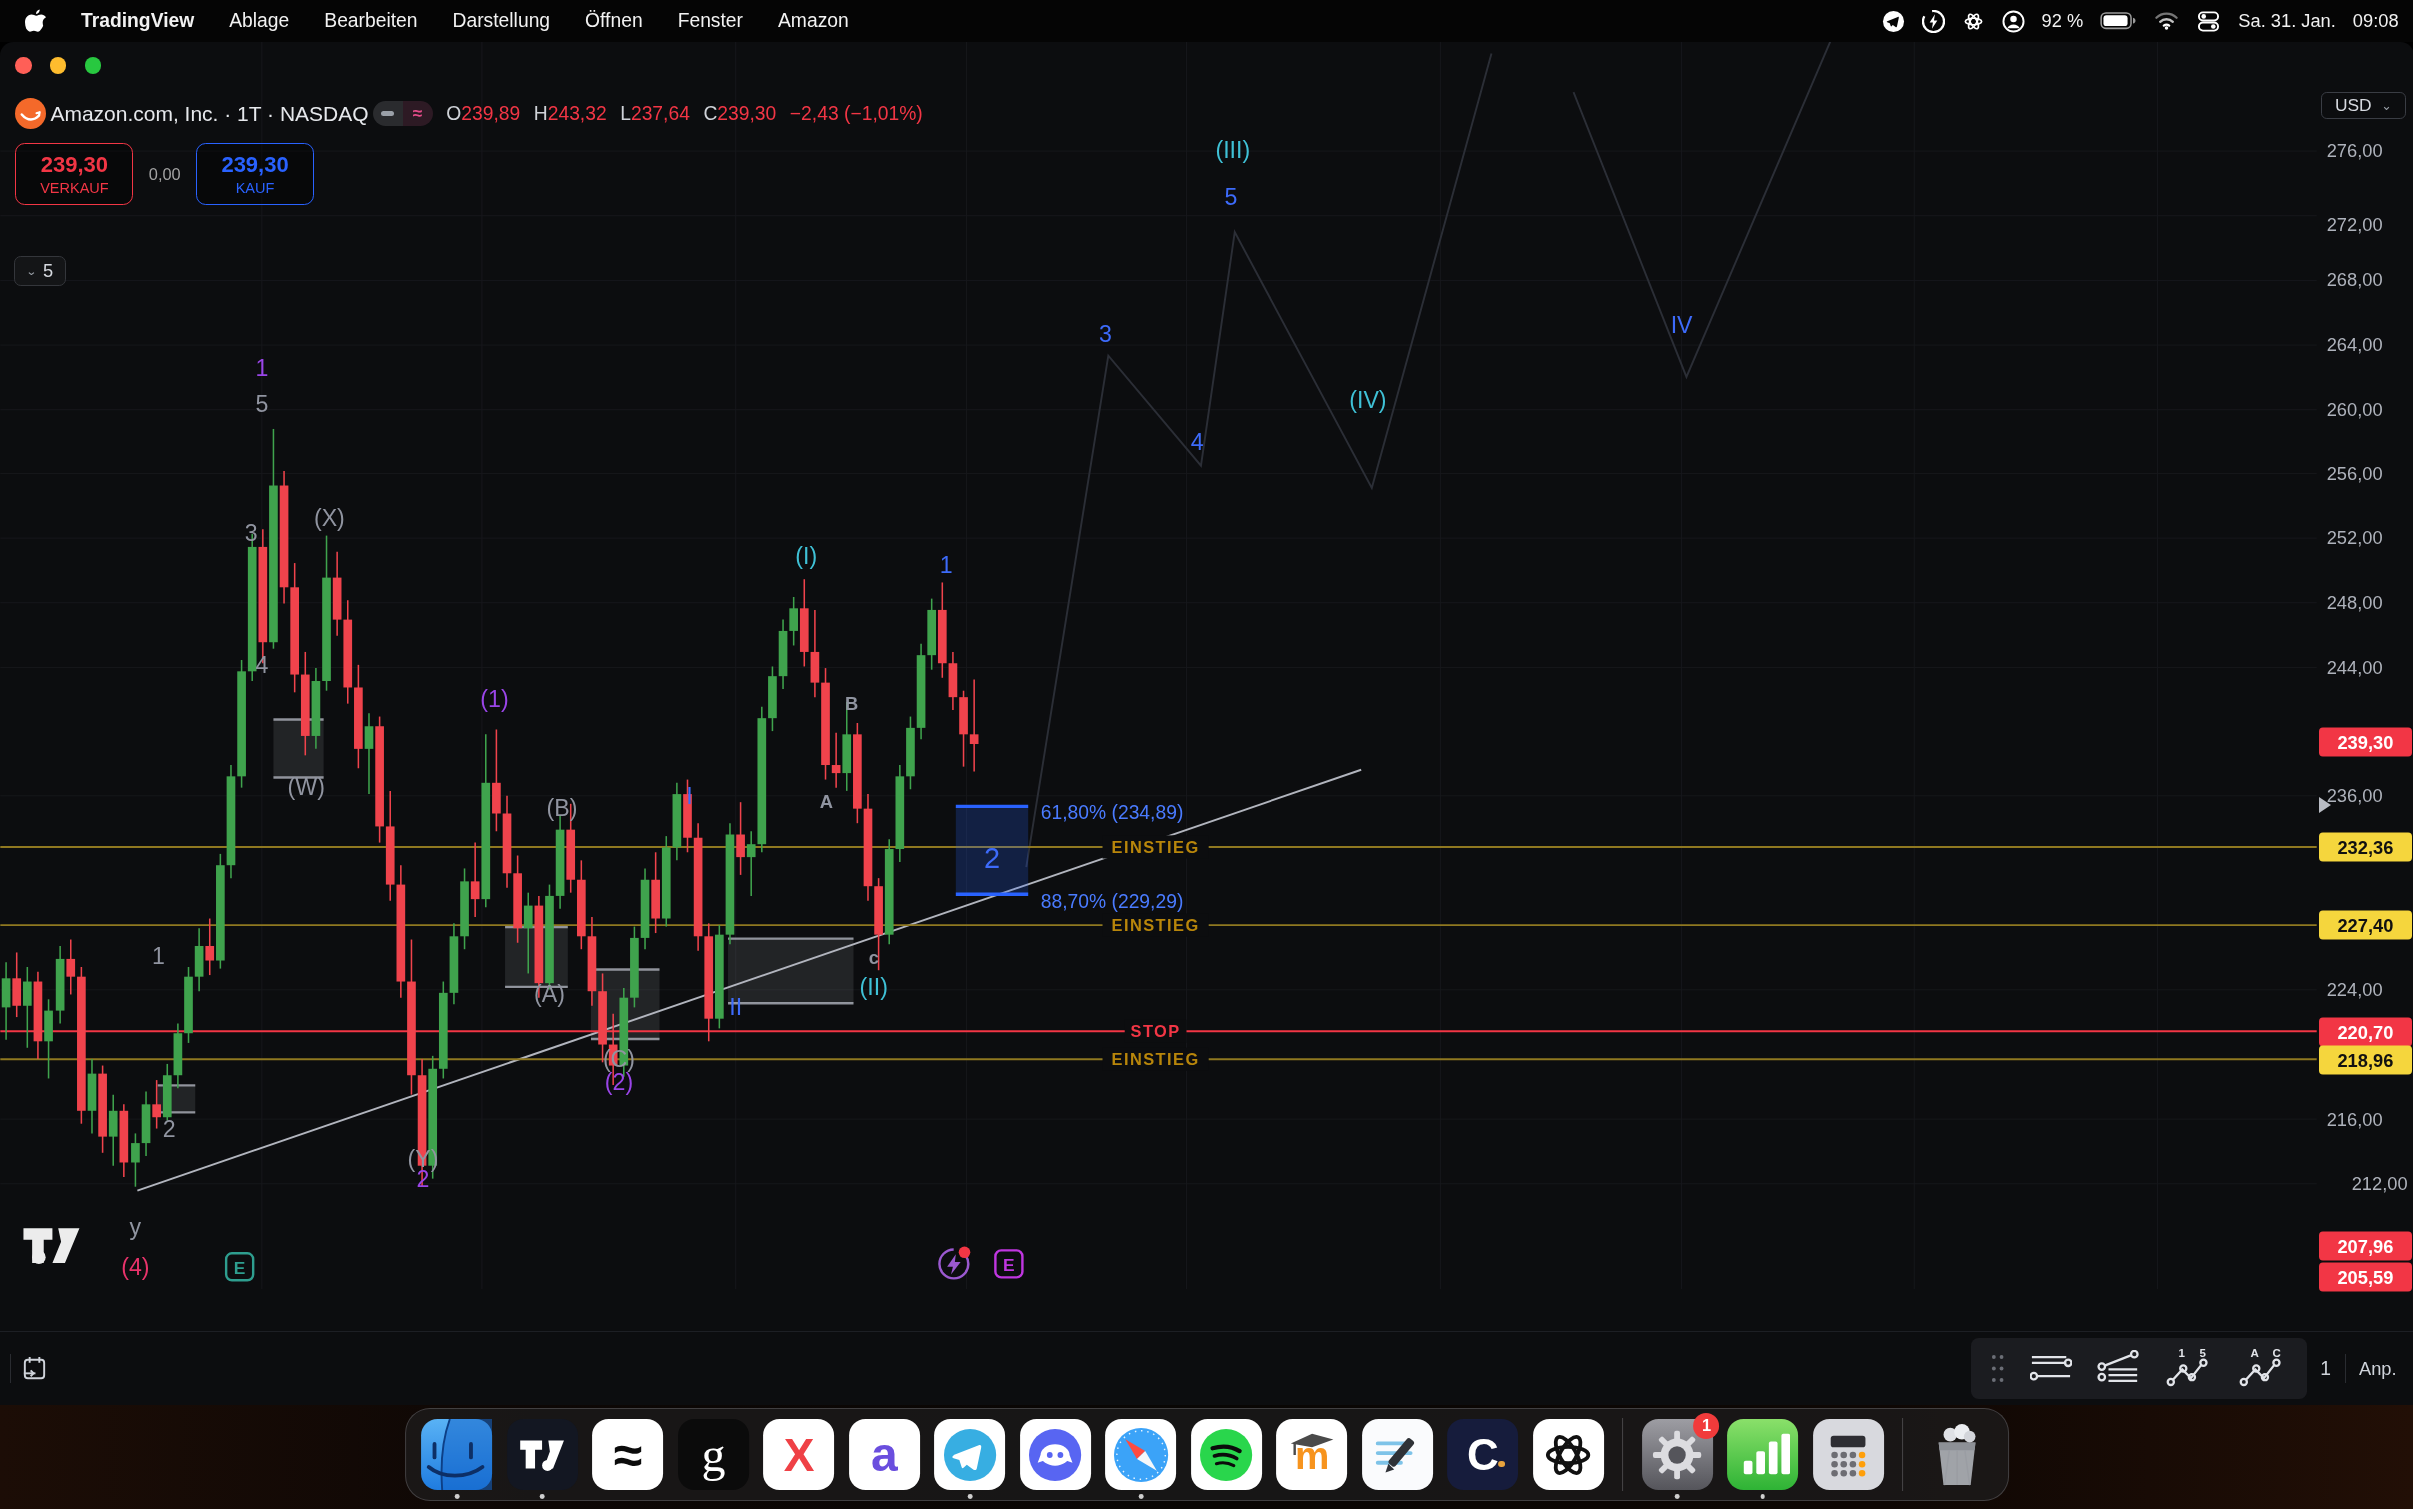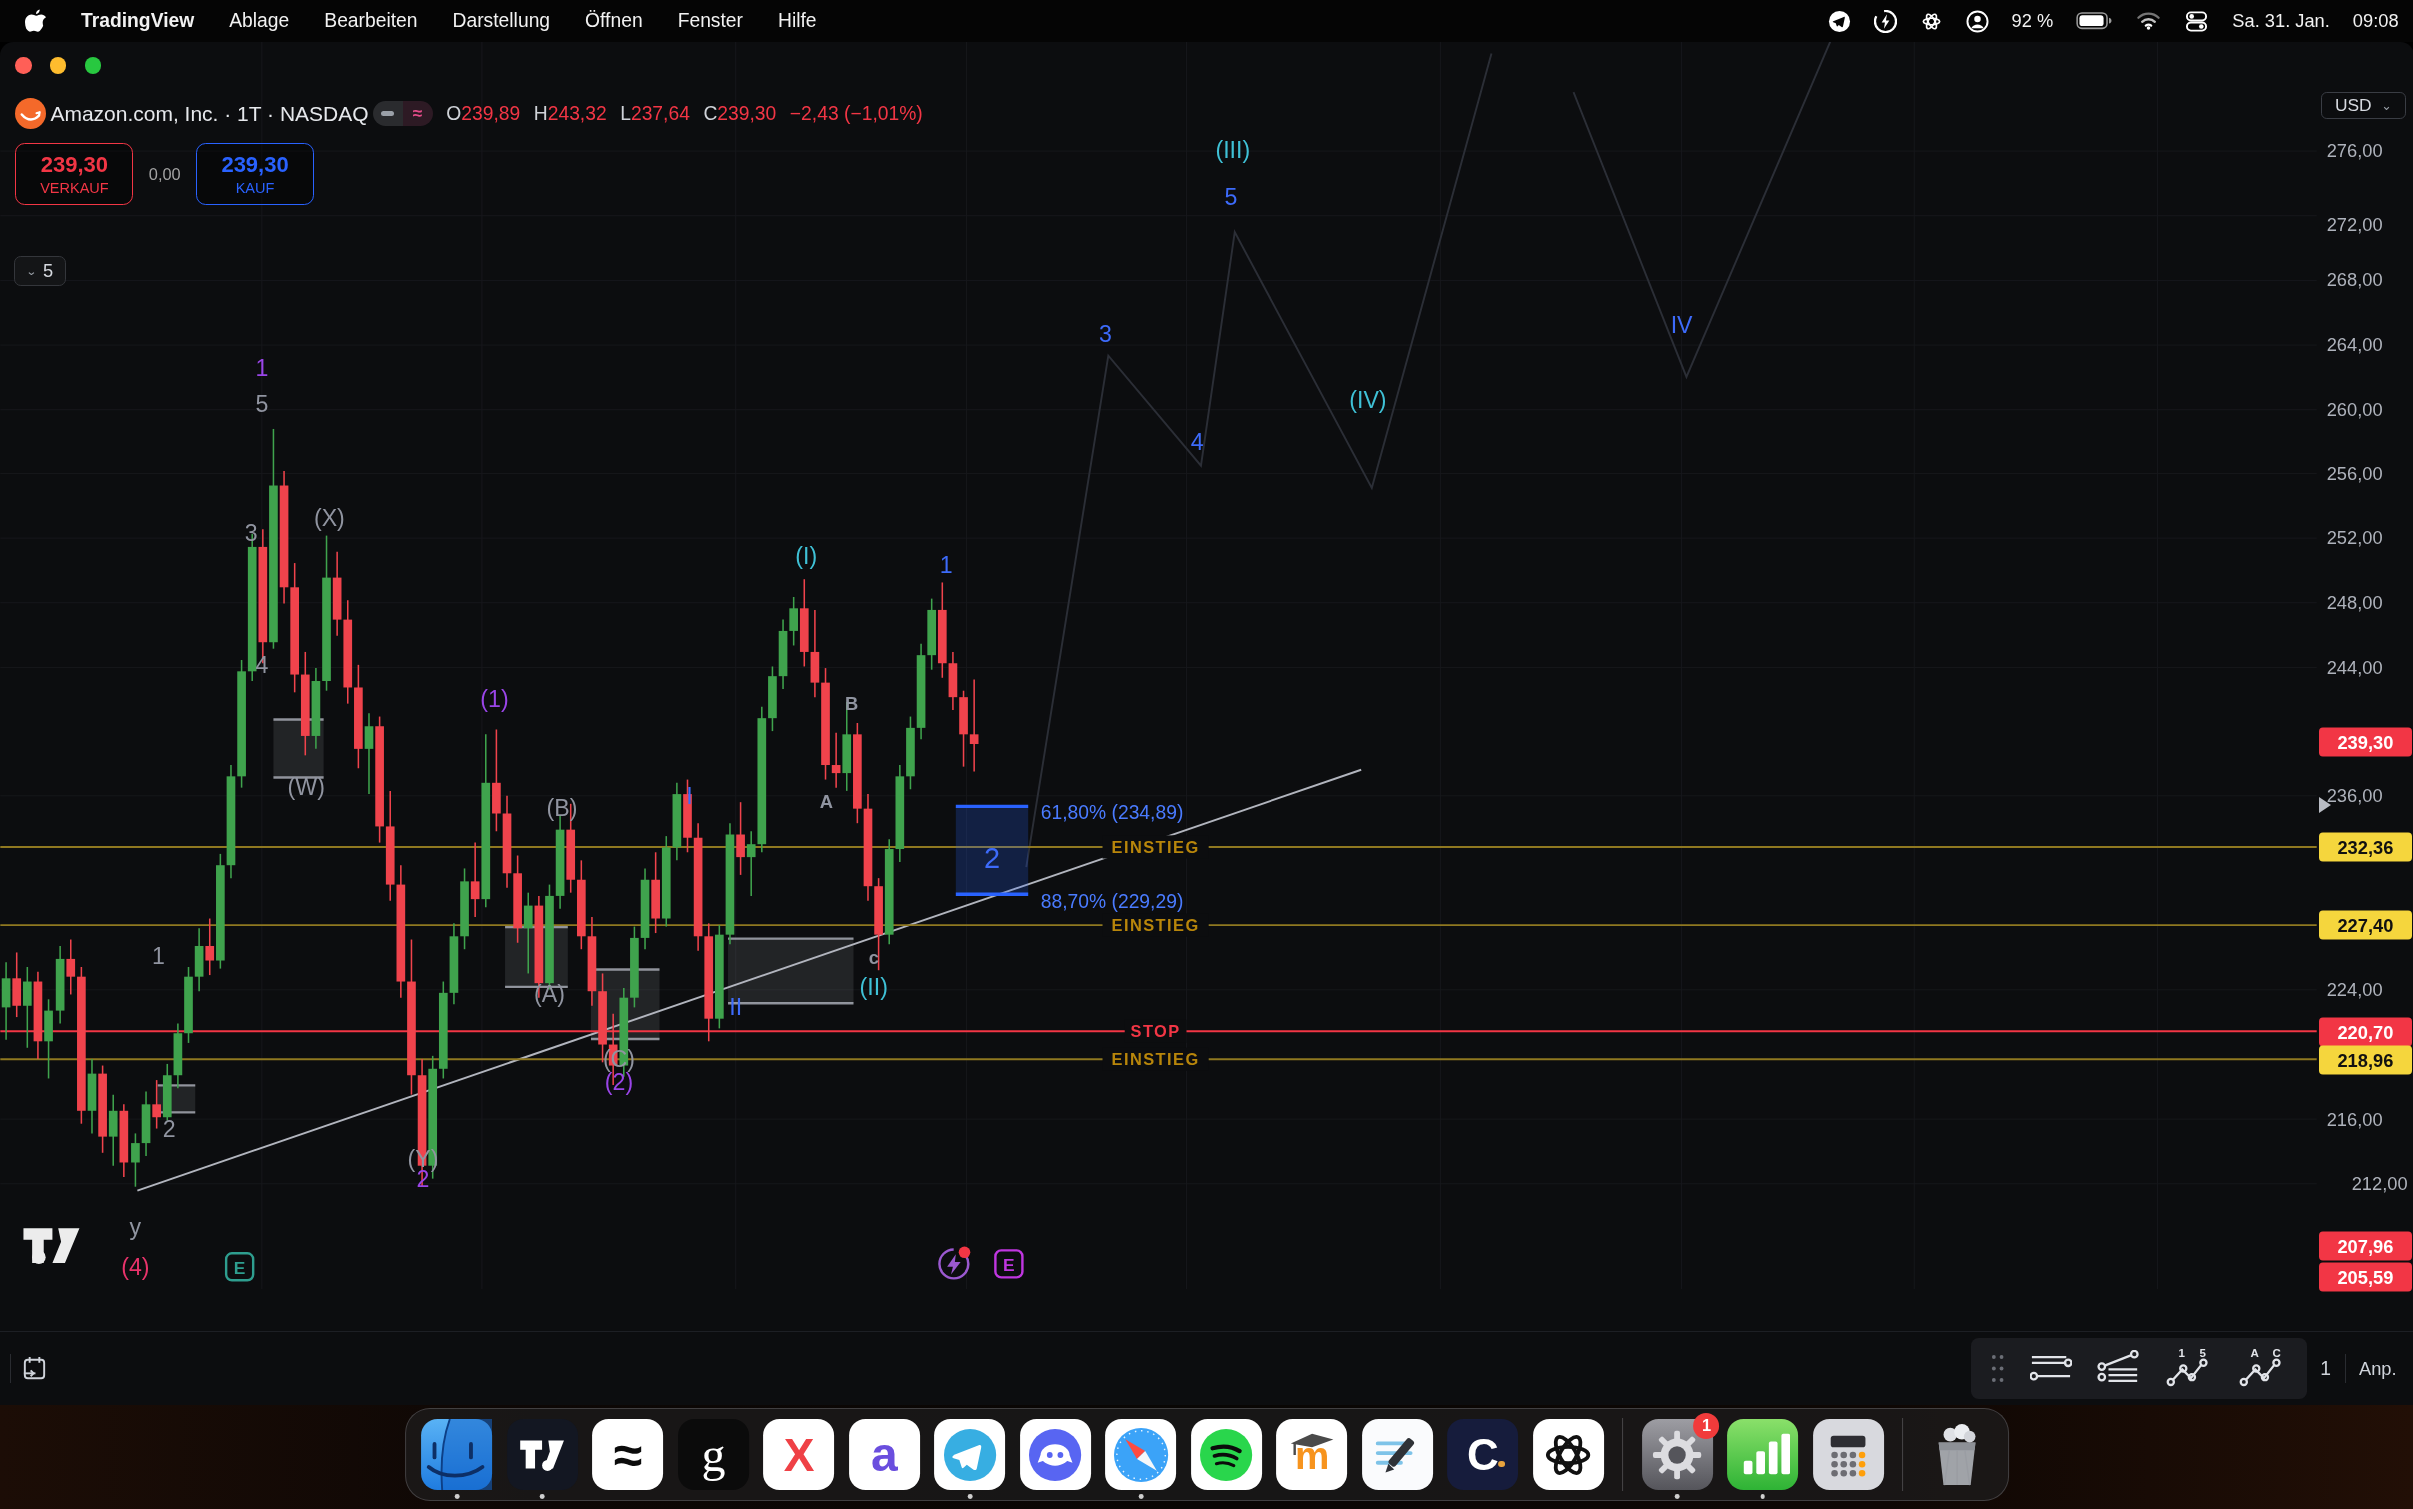--- a/index.html
+++ b/index.html
@@ -5,21 +5,21 @@
   * { margin:0; padding:0; box-sizing:border-box; }
   html,body { width:2414px; height:1509px; background:#000; overflow:hidden;
     font-family:"Liberation Sans", sans-serif; -webkit-font-smoothing:antialiased; }
 
   
   #menubar { position:absolute; top:0; left:0; width:2414px; height:42px; background:#050505;
     display:flex; color:#f2f2f2; font-size:19.3px; z-index:50; }
   #menubar .left { display:flex; align-items:center; gap:35px; padding-left:25px; }
   #menubar .appname { font-weight:bold; }
   #menubar .mitem { cursor:default; }
-  #menubar .right { margin-left:auto; display:flex; align-items:center; gap:23px; padding-right:15.4px; font-size:18.3px; }
+  #menubar .right { margin-left:auto; display:flex; align-items:center; gap:17px; padding-right:15.4px; font-size:18.3px; }
   .sicon { display:inline-flex; align-items:center; justify-content:center; }
 
   
   #window { position:absolute; top:42px; left:0; width:2414px; height:1363px; background:#0c0d0f;
     border-radius:13.5px 13.5px 0 0; overflow:hidden; }
   .tl { position:absolute; top:15.4px; width:16.4px; height:16.4px; border-radius:50%; }
 
   
   #symheader { position:absolute; top:56px; left:15.4px; display:flex; align-items:center; gap:4px;
     color:#e6e8ec; font-size:21px; z-index:10; }
@@ -104,21 +104,21 @@
           <path fill="#fff" d="M16.2,1.6c0.2,1.5-0.4,2.9-1.2,4c-0.9,1.1-2.3,1.9-3.6,1.8C11.2,6,12,4.5,12.8,3.6C13.7,2.5,15.1,1.7,16.2,1.6z M20.9,23.3c-0.7,1.6-1.1,2.3-2,3.7c-1.3,1.9-3.1,4.3-5.3,4.3c-2,0-2.5-1.3-5.2-1.3c-2.7,0-3.3,1.3-5.2,1.3c-2.2,0-3.9-2.2-5.2-4.1l0,0C-3.8,22-4.3,15.6-1.8,12.2c1.8-2.4,4.5-3.8,7.1-3.8c2.6,0,4.3,1.4,6.5,1.4c2.1,0,3.4-1.4,6.5-1.4c2.3,0,4.7,1.2,6.4,3.4C19.1,14.9,20,19.9,20.9,23.3z" transform="translate(3,-1) scale(0.85)"></path>
         </svg>
     </span>
     <span class="appname">TradingView</span>
 
   <span class="mitem">Ablage</span>
       <span class="mitem">Bearbeiten</span>
       <span class="mitem">Darstellung</span>
       <span class="mitem">Öffnen</span>
       <span class="mitem">Fenster</span>
-      <span class="mitem">Hilfe</span>
+      <span class="mitem">Amazon</span>
     </div>
   <div class="right">
     <span class="sicon">
       <svg width="23" height="23" viewBox="0 0 24 24">
           <circle cx="12" cy="12" r="11" fill="#fff"></circle>
           <path d="M5.5 11.8l11-4.6c.7-.3 1.2.1 1 1.1l-1.9 8.8c-.2.8-.7 1-1.4.6l-2.9-2.1-1.4 1.3c-.3.3-.6.3-.8-.2l-1-3-2.6-.8c-.7-.2-.7-.8 0-1.1z" fill="#050505"></path>
         </svg>
     </span>
     <span class="sicon">
       <svg width="23" height="23" viewBox="0 0 24 24">

